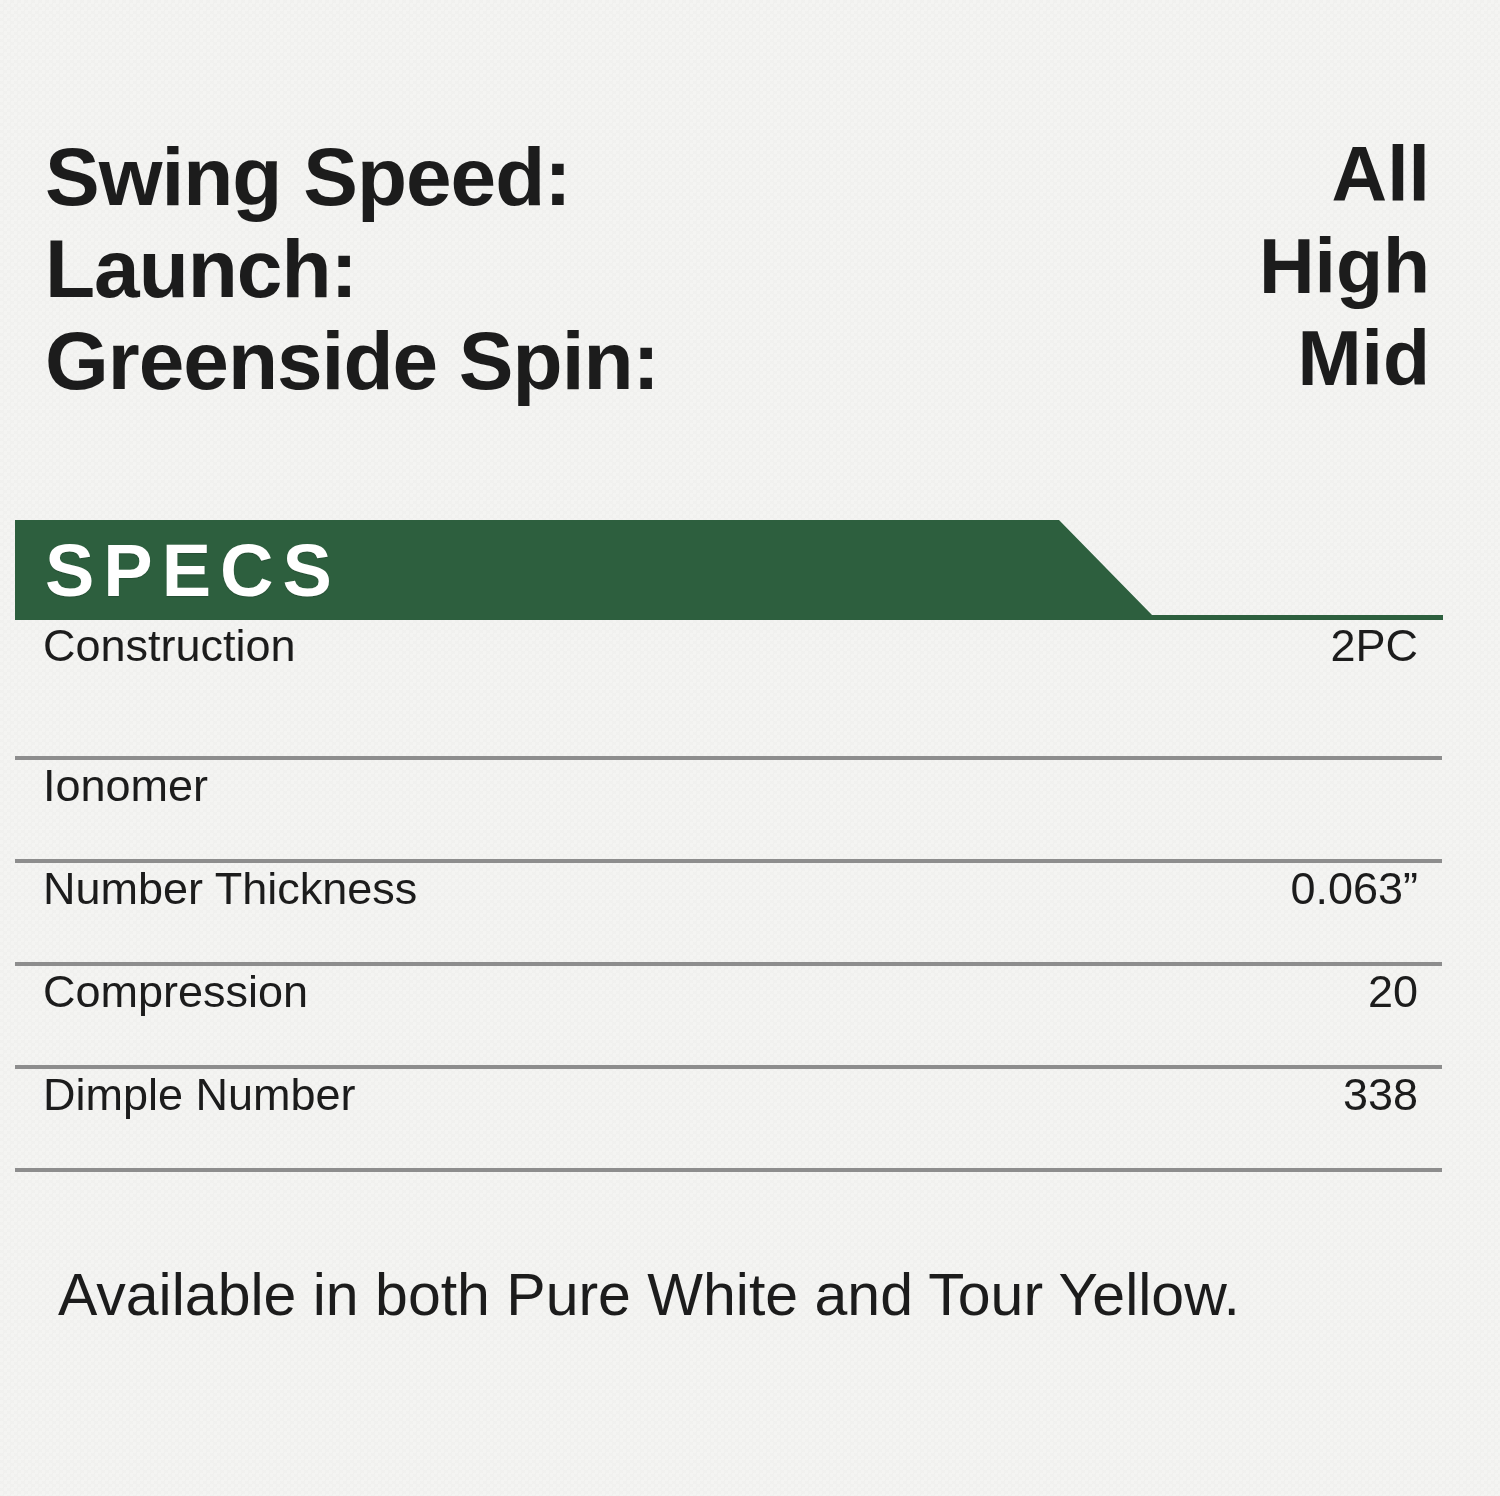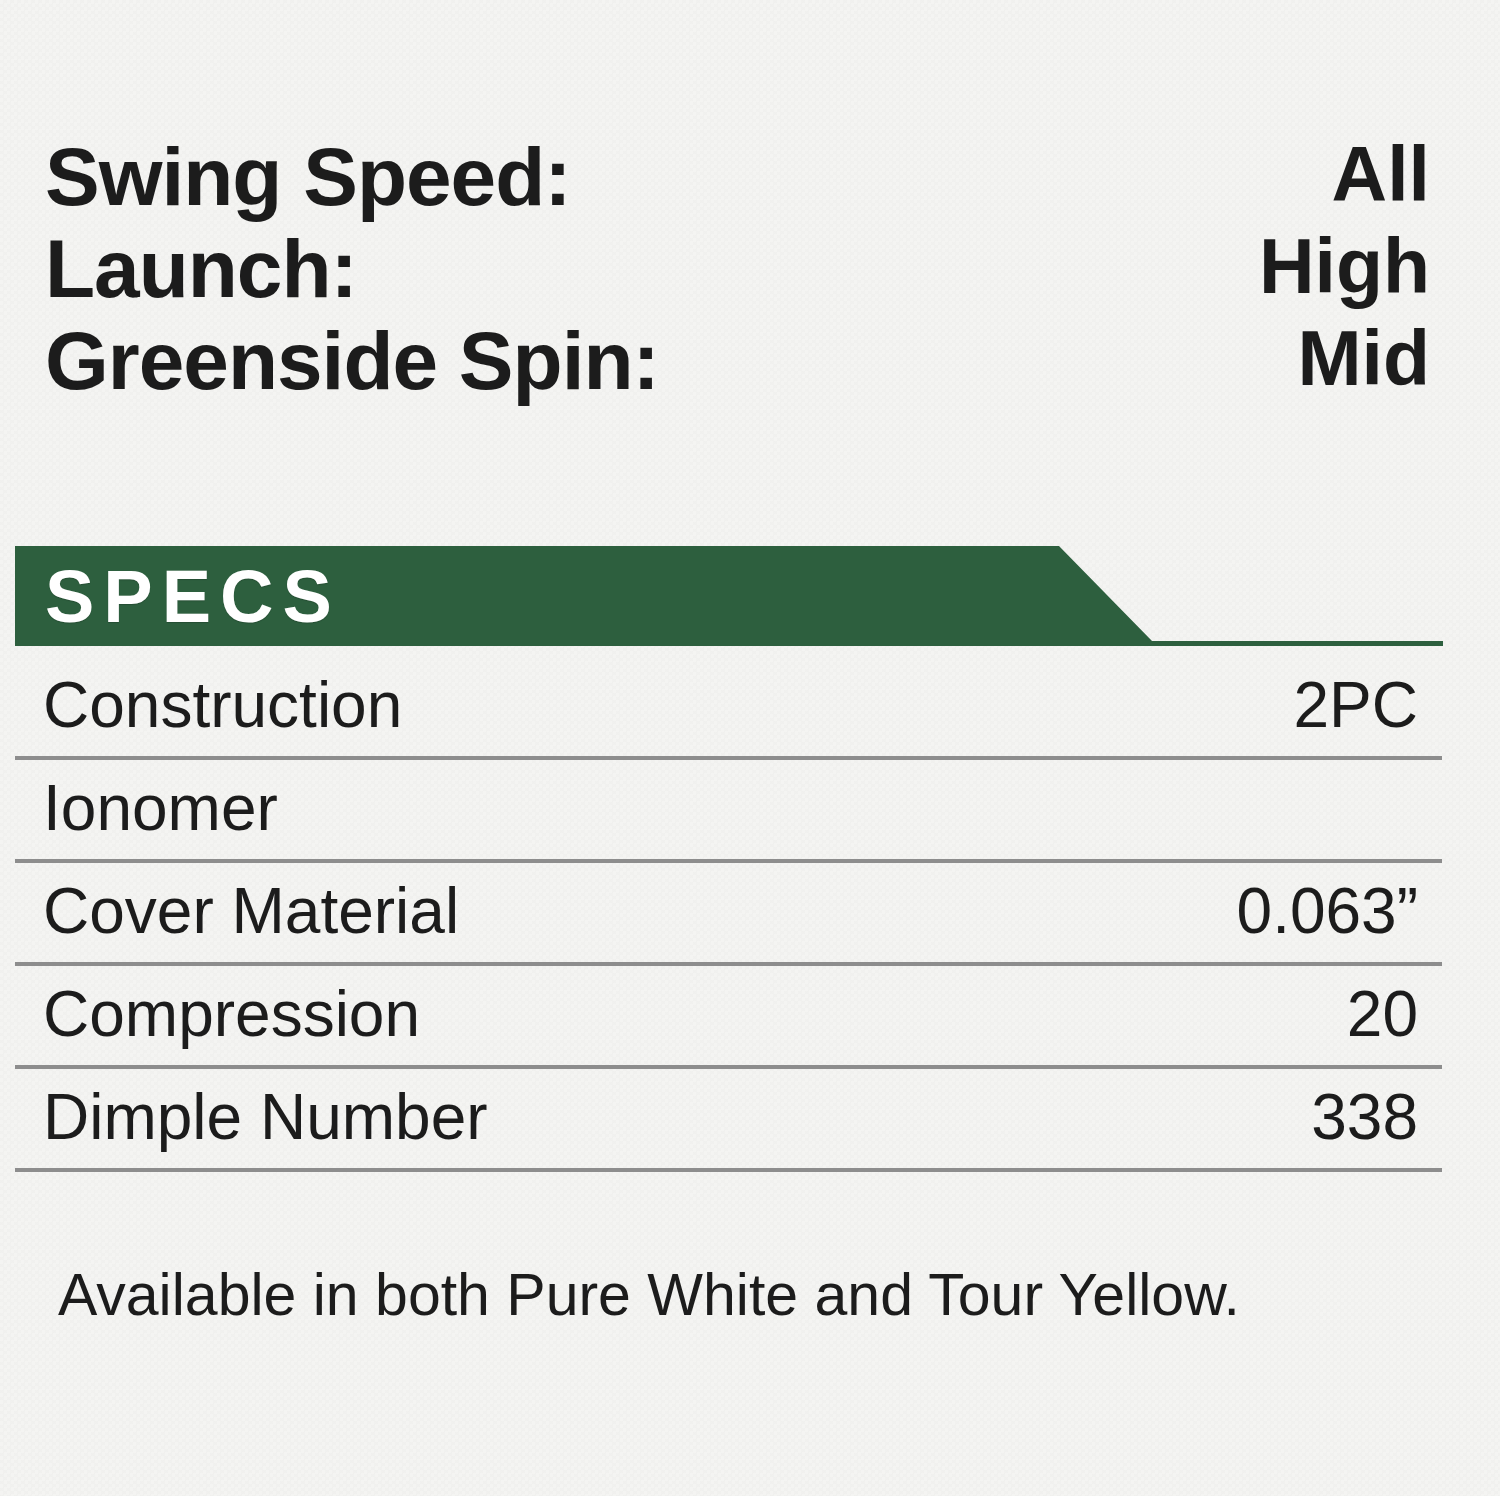--- a/index.html
+++ b/index.html
@@ -44,21 +44,20 @@
     white-space: nowrap;
   }
 
   
   .banner {
     position: absolute;
     left: 15px;
     top: 520px;
     width: 1428px;
     height: 100px;
-    margin-top: 26px;
   }
   .banner svg {
     position: absolute;
     inset: 0;
     display: block;
   }
   .banner-title {
     position: absolute;
     left: 30px;
     top: 8px;
@@ -75,24 +74,23 @@
     position: absolute;
     left: 15px;
     top: 620px;
     width: 1427px;
   }
   .spec-row {
     box-sizing: border-box;
     height: 103px;
     display: flex;
     justify-content: space-between;
-    align-items: flex-end;
     padding: 0 24px 14px 28px;
     border-bottom: 4px solid #8d8d8d;
-    font-size: 64px;
+    font-size: 45px;
     font-weight: 400;
   }
   .spec-row.first {
     height: 140px;
   }
   .spec-label { white-space: nowrap; }
   .spec-value { white-space: nowrap; }
 
   
   .note {
@@ -134,21 +132,21 @@
 
   <div class="spec-table">
     <div class="spec-row first">
       <span class="spec-label">Construction</span>
       <span class="spec-value">2PC</span>
     </div>
     <div class="spec-row">
       <span class="spec-value">Ionomer</span>
     </div>
     <div class="spec-row">
-      <span class="spec-label">Cover Material</span>
+      <span class="spec-label">Number Thickness</span>
       <span class="spec-value">0.063”</span>
     </div>
     <div class="spec-row">
       <span class="spec-label">Compression</span>
       <span class="spec-value">20</span>
     </div>
     <div class="spec-row">
       <span class="spec-label">Dimple Number</span>
       <span class="spec-value">338</span>
     </div>

